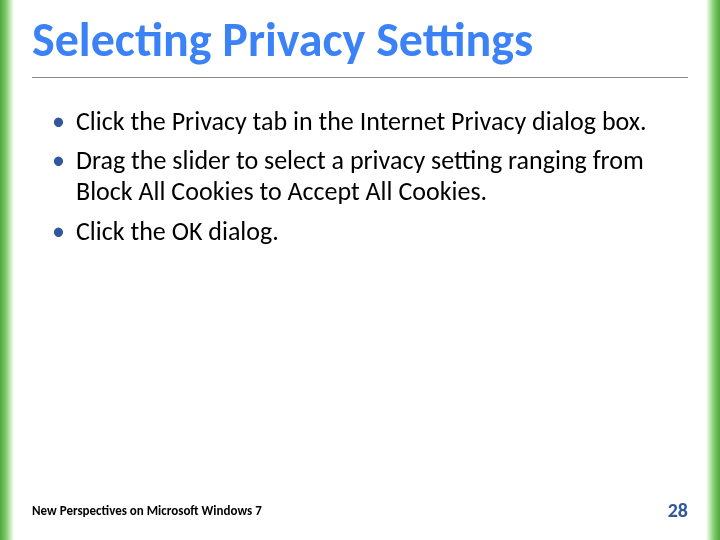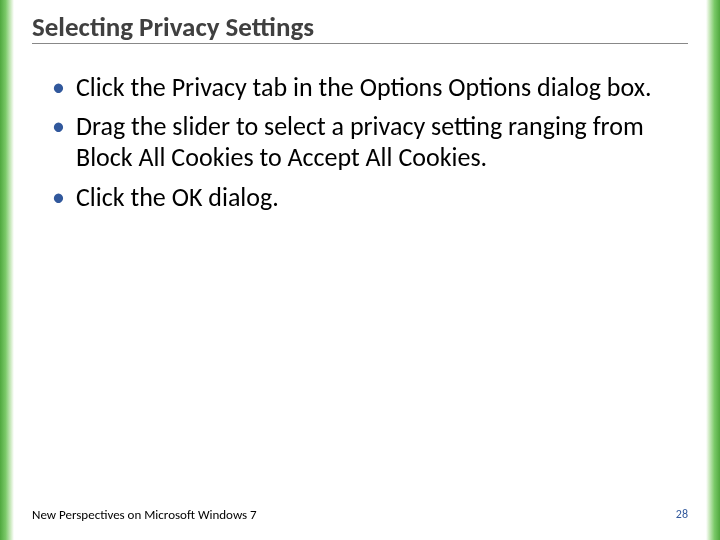--- a/index.html
+++ b/index.html
@@ -33,23 +33,24 @@
     }
     .slide-content {
       position: absolute;
       left: 14px;
       right: 14px;
       top: 0;
       bottom: 0;
       padding: 10px 18px 0 18px;
     }
     .title {
-      font-size: 27px;
+      font-size: 48px;
       font-weight: bold;
-      color: #404040;
+      color: #3b82f6;
+      padding-bottom: 8px;
       border-bottom: 1px solid #888;
       margin-bottom: 28px;
       letter-spacing: 0px;
     }
     .bullet-list {
       list-style: none;
       padding-left: 26px;
     }
     .bullet-list li {
       position: relative;
@@ -67,41 +68,42 @@
       color: #31589c;
       font-size: 26px;
     }
     .footer {
       position: absolute;
       bottom: 18px;
       left: 32px;
       right: 32px;
       display: flex;
       justify-content: space-between;
-      align-items: flex-start;
+      align-items: center;
+      font-weight: bold;
     }
     .footer-text {
       font-size: 13px;
       color: #000;
     }
     .page-number {
-      font-size: 12px;
+      font-size: 20px;
       color: #31589c;
     }
   </style>
 </head>
 <body>
 
 <div class="left-border"></div>
 <div class="right-border"></div>
 
 <div class="slide-content">
   <h1 class="title">Selecting Privacy Settings</h1>
   <ul class="bullet-list">
-    <li>Click the Privacy tab in the Options Options dialog box.</li>
+    <li>Click the Privacy tab in the Internet Privacy dialog box.</li>
     <li>Drag the slider to select a privacy setting ranging from Block All Cookies to Accept All Cookies.</li>
     <li>Click the OK dialog.</li>
   </ul>
 </div>
 
 <div class="footer">
   <span class="footer-text">New Perspectives on Microsoft Windows 7</span>
   <span class="page-number">28</span>
 </div>
 

